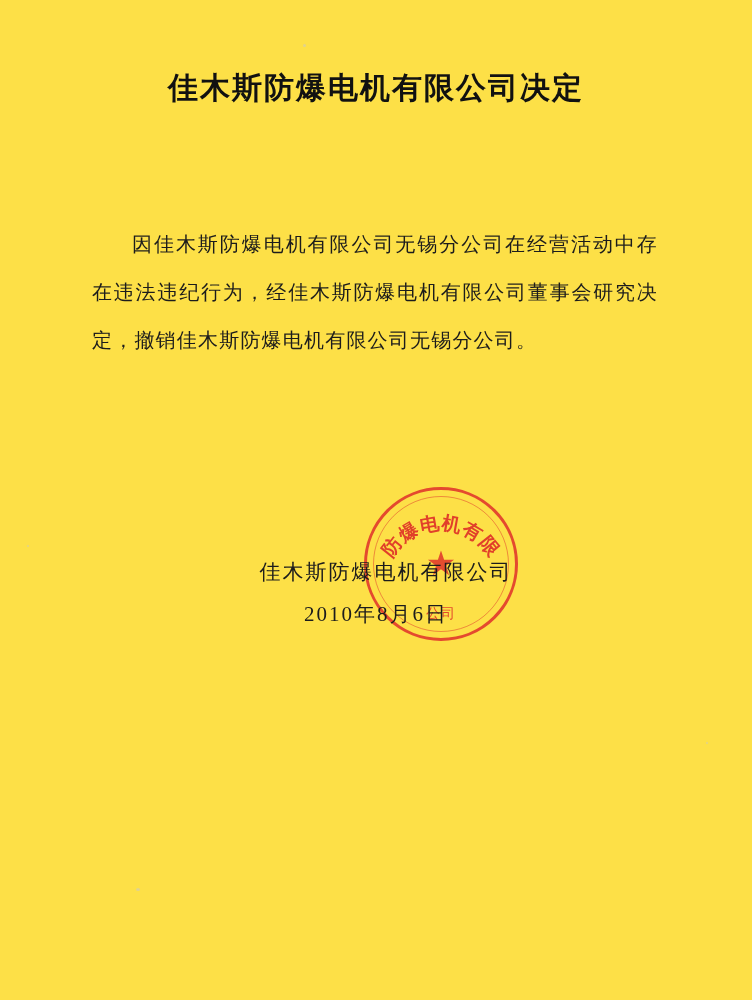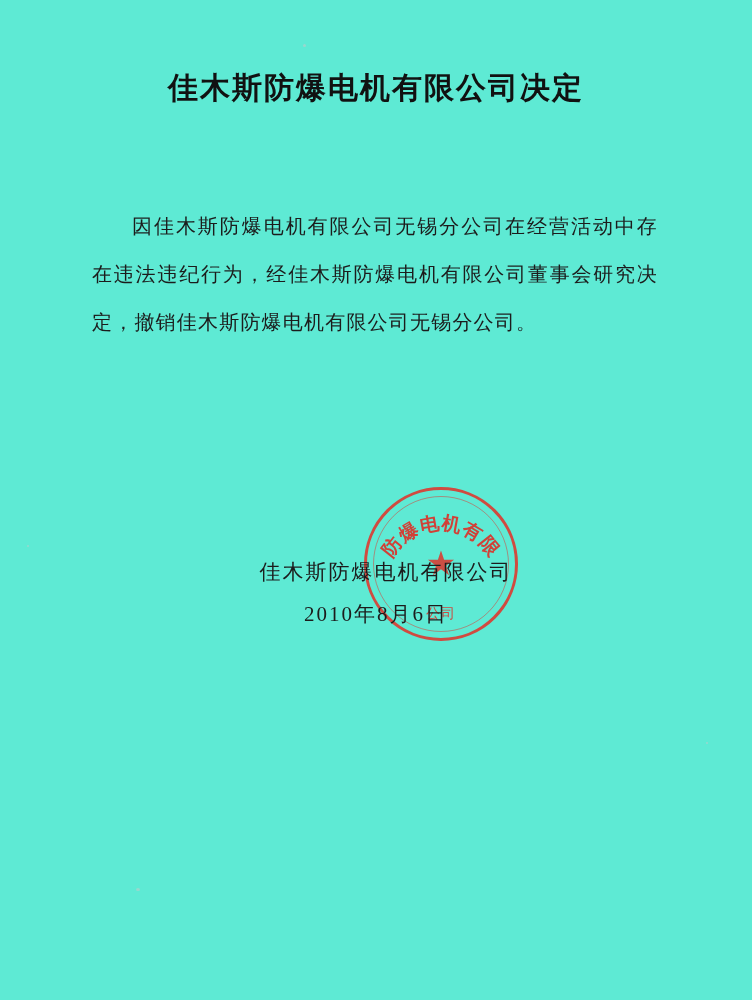--- a/index.html
+++ b/index.html
@@ -12,21 +12,21 @@
     background: #ffffff;
     font-family: "Liberation Serif", "DejaVu Serif", serif;
     color: #1a1a1a;
     position: relative;
     overflow: hidden;
   }
   .page {
     position: relative;
     width: 752px;
     height: 1000px;
-    background: #5eead4;
+    background: #fde047;
   }
   
   .speck {
     position: absolute;
     background: #c9c9c9;
     border-radius: 50%;
     opacity: 0.55;
   }
   .doc-title {
     position: absolute;
@@ -35,21 +35,21 @@
     width: 752px;
     text-align: center;
     font-size: 30px;
     font-weight: bold;
     letter-spacing: 2px;
     font-family: "DejaVu Sans", "Liberation Sans", sans-serif;
     color: #111111;
   }
   .body-block {
     position: absolute;
-    top: 182px;
+    top: 200px;
     left: 92px;
     width: 566px;
   }
   .body-para {
     font-size: 20px;
     line-height: 48px;
     text-indent: 40px;
     text-align: justify;
     letter-spacing: 1.2px;
     color: #1c1c1c;

